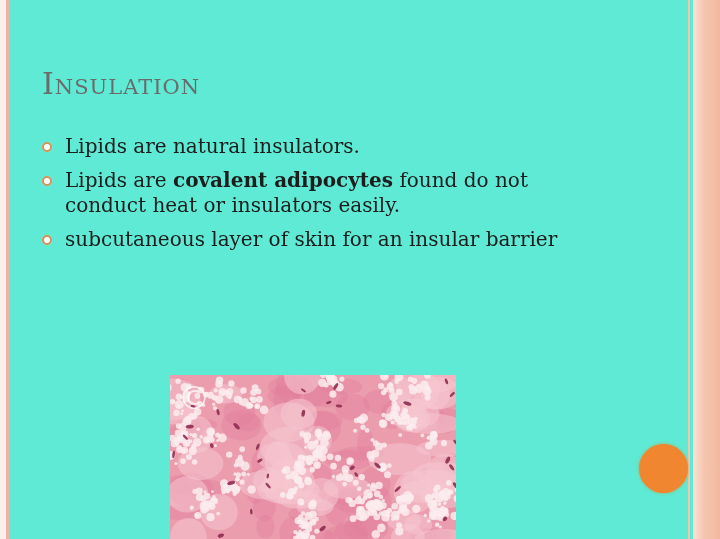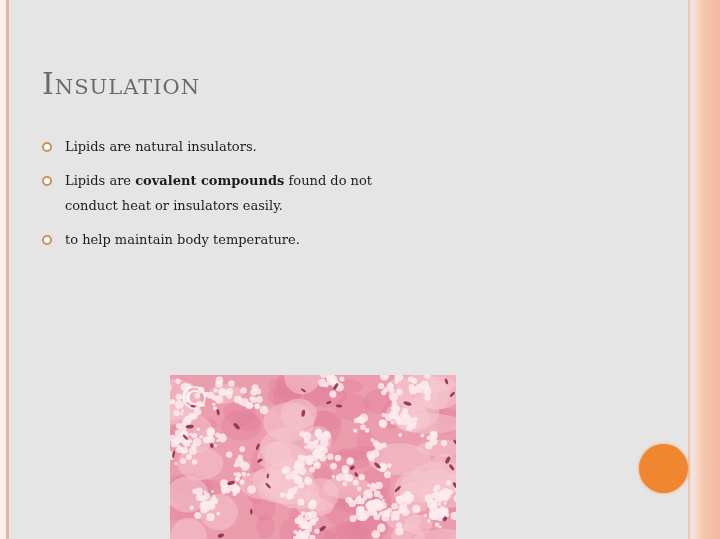--- a/index.html
+++ b/index.html
@@ -1,20 +1,20 @@
 <!DOCTYPE html>
 <html><head>
 <meta charset="utf-8">
 <style>
   html, body { margin: 0; padding: 0; background: #ffffff; }
   #slide {
     position: relative;
     width: 720px;
     height: 539px;
-    background: #e5e5e5;
+    background: #5eead4;
     overflow: hidden;
     font-family: "DejaVu Serif", "Liberation Serif", serif;
   }
 
   
   .left-pale {
     position: absolute; left: 0; top: 0; width: 6px; height: 539px;
     background: #fdf1ea;
   }
   .left-line {
@@ -41,21 +41,21 @@
     letter-spacing: 1px;
     color: #6b6b6b;
     font-weight: 400;
   }
 
   
   .bullets {
     position: absolute; left: 42px; top: 134px; width: 600px;
     list-style: none; margin: 0; padding: 0;
     color: #1d1d1d;
-    font-size: 13px;
+    font-size: 20px;
     line-height: 25px;
   }
   .bullets li {
     position: relative;
     padding-left: 23px;
     margin-bottom: 9px;
   }
   .bullets .ring {
     position: absolute; left: 0; top: 8px;
     width: 6px; height: 6px;
@@ -108,28 +108,28 @@
   <ul class="bullets" id="bullet-list">
       <li>
         <span class="ring"></span>
         <div>
           <div><span>Lipids are natural insulators.</span></div>
         </div>
       </li>
       <li>
         <span class="ring"></span>
         <div>
-          <div><span>Lipids are </span><b>covalent compounds</b><span> found do not</span></div>
+          <div><span>Lipids are </span><b>covalent adipocytes</b><span> found do not</span></div>
           <div><span>conduct heat or insulators easily.</span></div>
         </div>
       </li>
       <li>
         <span class="ring"></span>
         <div>
-          <div><span>to help maintain body temperature.</span></div>
+          <div><span>subcutaneous layer of skin for an insular barrier</span></div>
         </div>
       </li>
     </ul>
 
   <div class="tissue">
     <div id="tissue-svg-holder">
         <svg xmlns="http://www.w3.org/2000/svg" width="286" height="164" viewBox="0 0 286 164">
           <rect width="286" height="164" fill="#eb9cad"></rect>
           <ellipse cx="21.0" cy="115.4" rx="22.4" ry="17.6" fill="#e27f9c" opacity="0.38"></ellipse>
           <ellipse cx="11.7" cy="19.3" rx="10.6" ry="15.6" fill="#e27f9c" opacity="0.38"></ellipse>

